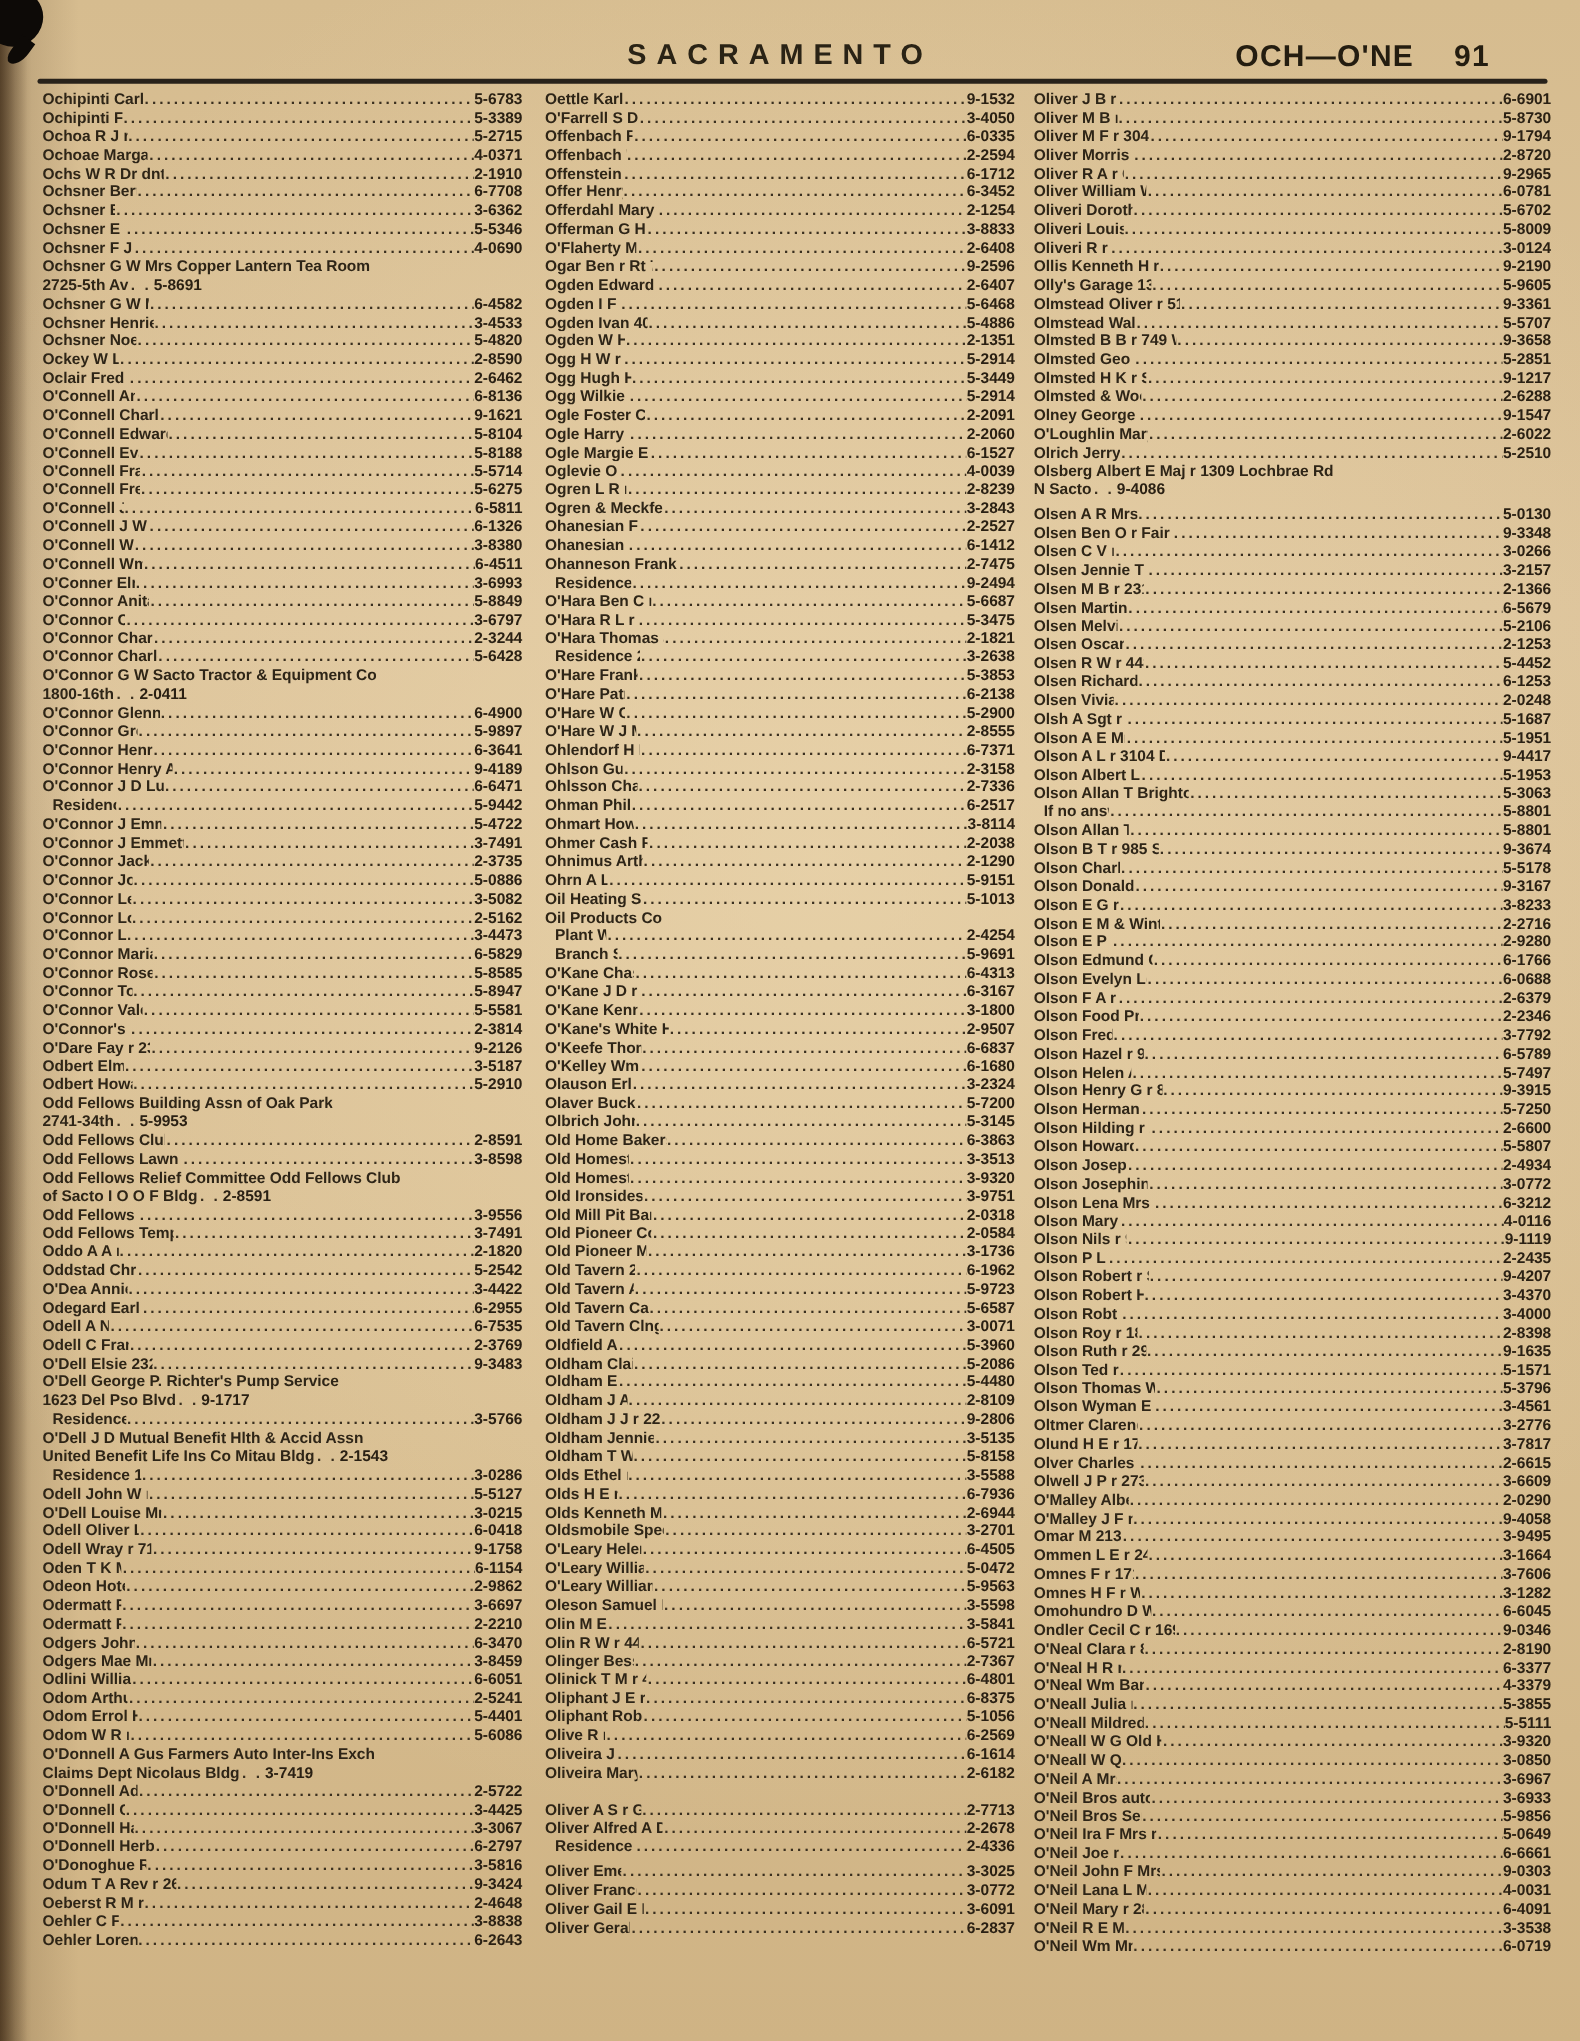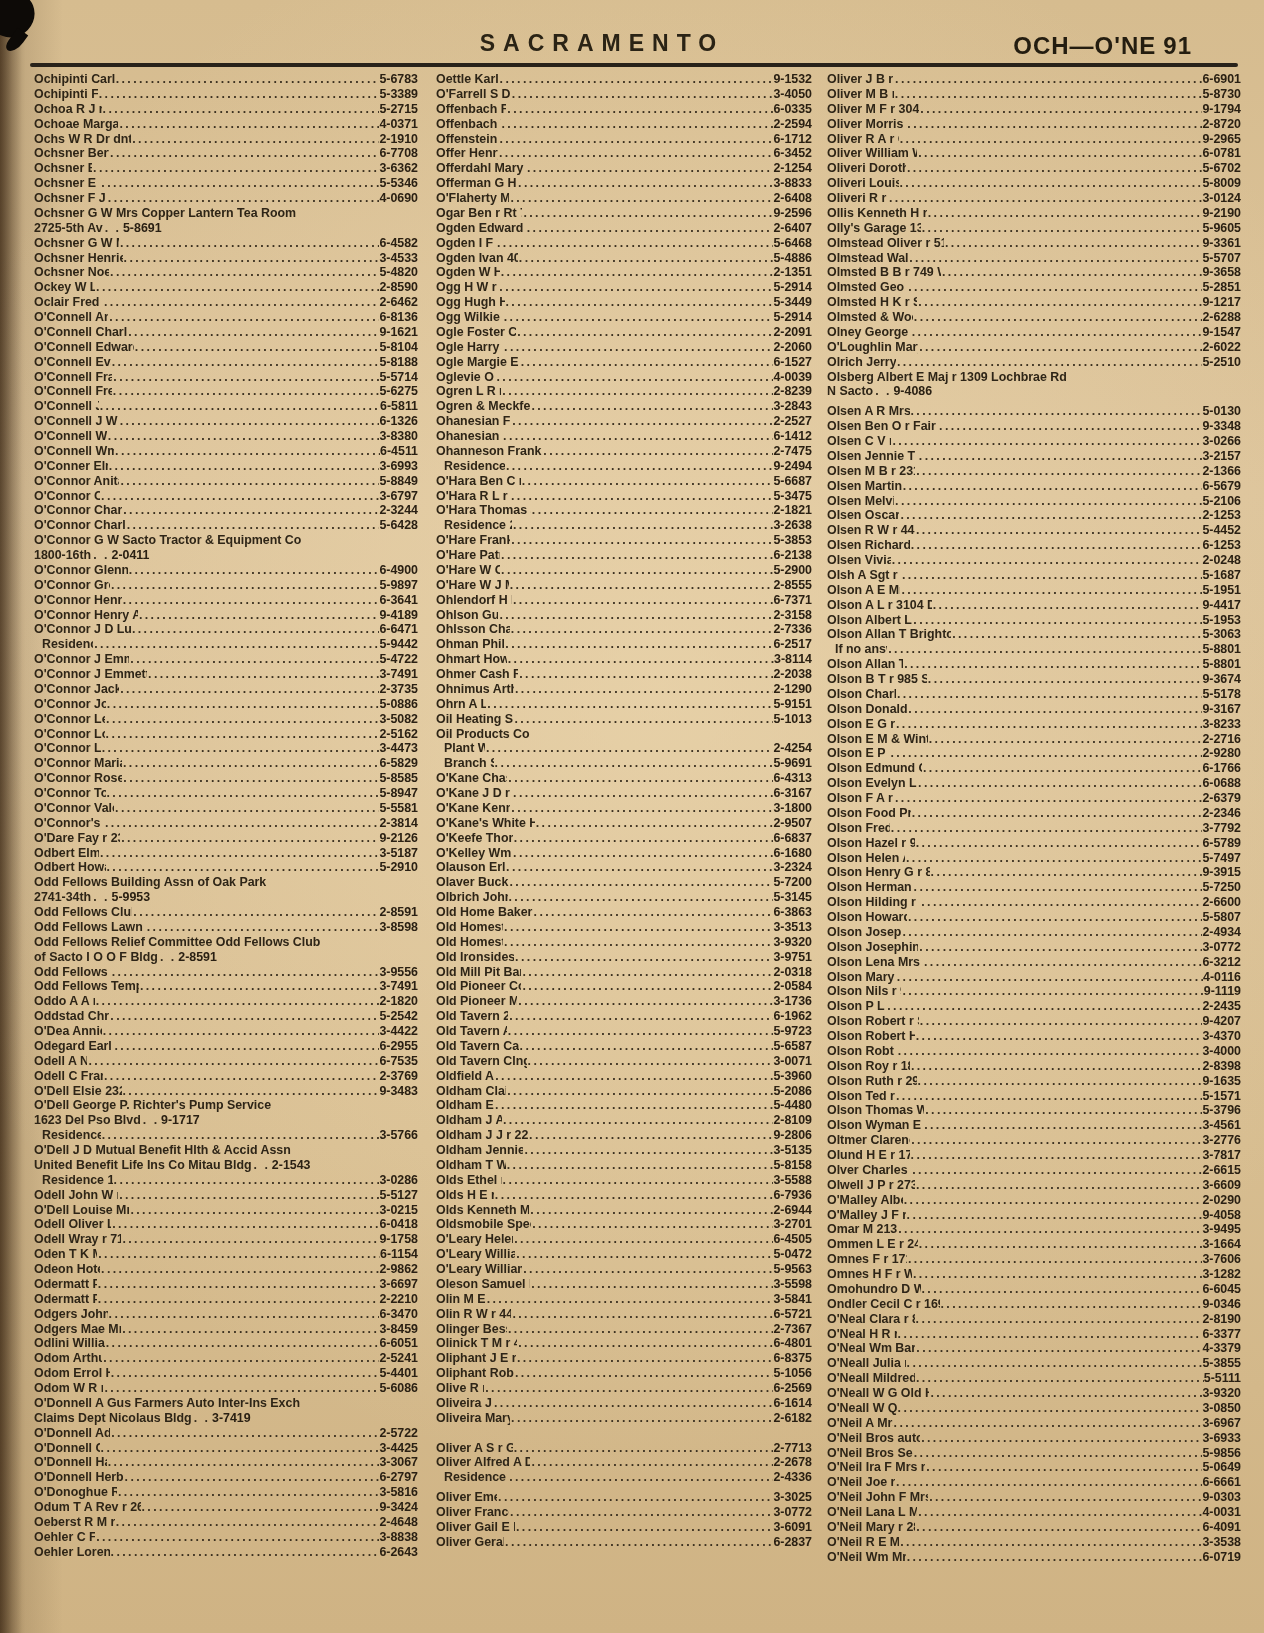--- a/index.html
+++ b/index.html
@@ -9,24 +9,24 @@
       radial-gradient(95% 75% at 52% 42%, rgba(240,220,180,.55) 0%, rgba(0,0,0,0) 65%),
       linear-gradient(90deg, rgba(52,30,10,.45) 0%, rgba(52,30,10,.12) 2%, rgba(0,0,0,0) 5%),
       linear-gradient(180deg,#d6bc8f 0%,#dcc39a 30%,#d7bd90 70%,#cfb384 100%);}
   .binding{position:absolute;left:0;top:0;bottom:0;width:22px;
     background:linear-gradient(90deg, rgba(40,22,6,.55), rgba(40,22,6,.18) 55%, rgba(40,22,6,0));}
   .hole{position:absolute;left:-10px;top:-8px;width:44px;height:46px;background:#0d0a07;
     border-radius:52% 60% 68% 42%;transform:rotate(22deg);}
   .hole::after{content:"";position:absolute;right:2px;bottom:-12px;width:13px;height:24px;
     background:#0d0a07;border-radius:0 0 80% 45%;transform:rotate(14deg);}
   .header{position:absolute;top:30px;left:0;right:0;height:30px;}
-  .city{position:absolute;left:412px;width:380px;text-align:center;font-weight:700;
+  .city{position:absolute;left:434px;width:380px;text-align:center;font-weight:700;
     font-size:23px;letter-spacing:8px;color:#2a2315;}
   .hdr-right{position:absolute;right:72px;top:2px;font-weight:700;font-size:24px;
-    color:#241d10;letter-spacing:1px;display:flex;gap:7px;align-items:flex-end;}
+    color:#241d10;letter-spacing:1px;display:flex;gap:32px;align-items:flex-end;}
   .rule{position:absolute;left:30px;width:1208px;top:63px;height:4px;background:#28221a;border-radius:2px;}
   .col{position:absolute;top:72px;}
   .col1{left:34px;width:384px;}
   .col2{left:436px;width:376px;}
   .col3{left:827px;width:414px;}
   .entry{display:flex;align-items:baseline;height:14.88px;line-height:14.8px;
     font-size:12.4px;font-weight:700;white-space:nowrap;overflow:hidden;}
   .entry.gap{margin-top:5px;}
   .nm{flex:0 1 auto;min-width:0;overflow:hidden;}
   .dots{flex:1 1 auto;overflow:hidden;min-width:5px;letter-spacing:2.4px;color:#3a2f1f;padding:0 1px;}

